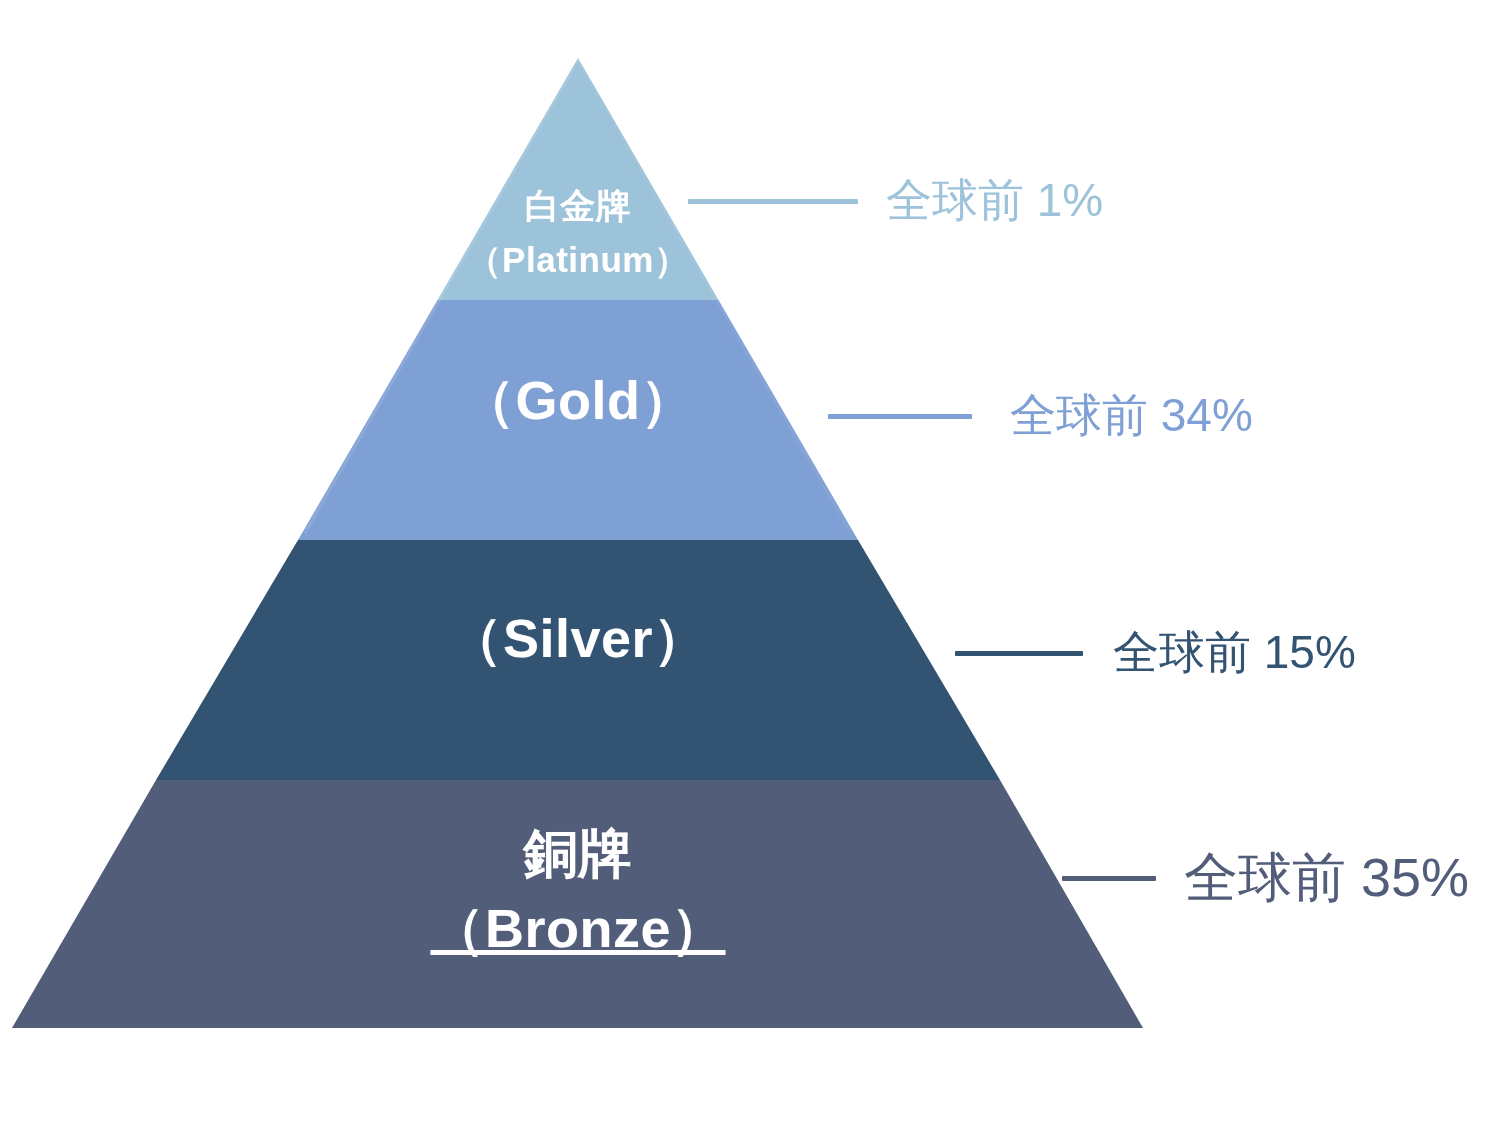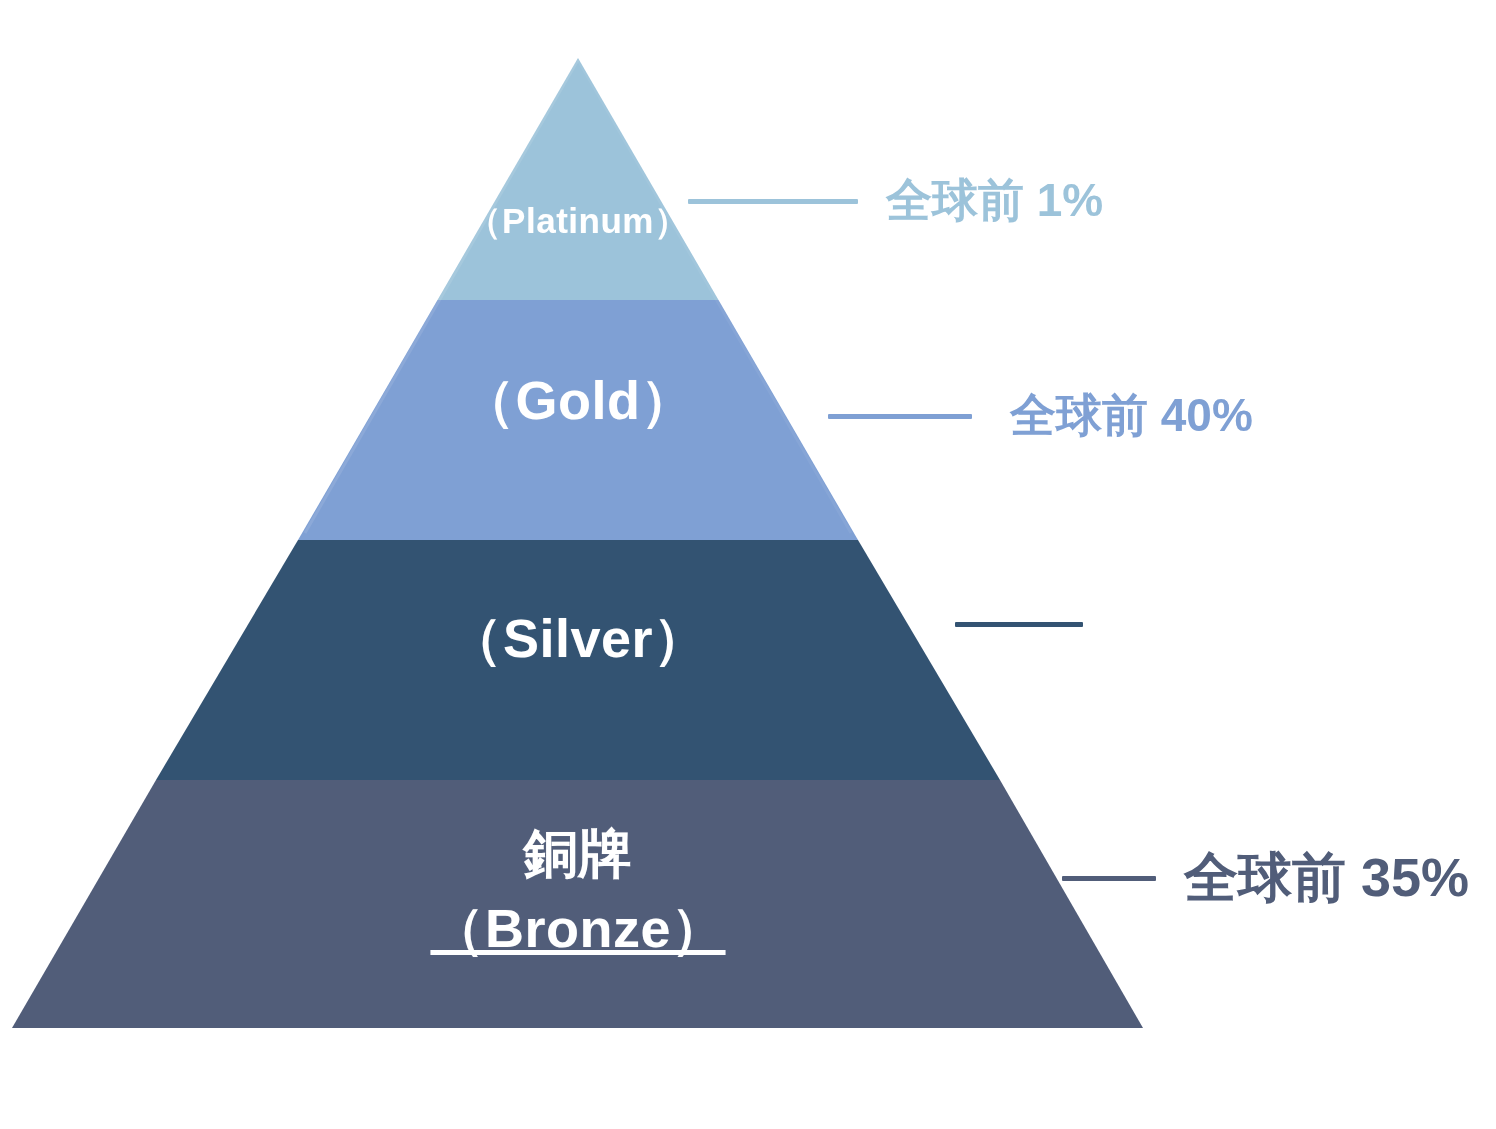--- a/index.html
+++ b/index.html
@@ -73,21 +73,21 @@
     width: 410px;
     font-size: 54px;
   }
   #label-bronze .en { font-size: 54px; text-decoration: underline; }
 
   .callout {
     position: absolute;
     display: flex;
     align-items: center;
     white-space: nowrap;
-    font-weight: bold;
+    font-weight: normal;
   }
   .callout .rule {
     display: inline-block;
     height: 5px;
     border-radius: 1px;
   }
   .callout .txt {
     display: inline-block;
   }
 
@@ -137,20 +137,21 @@
 
     <polygon points="298,540 858,540 1000,780 156,780" fill="#335372"></polygon>
 
     <polygon points="156,780 1000,780 1143,1028 12,1028" fill="#515D79"></polygon>
 
     <line x1="578" y1="60" x2="305" y2="533" stroke="#ffffff" stroke-opacity="0.10" stroke-width="3"></line>
     <line x1="578" y1="60" x2="851" y2="533" stroke="#ffffff" stroke-opacity="0.06" stroke-width="3"></line>
   </svg>
 
   <div class="tier-label" id="label-platinum">
+    <span class="cn">白金牌</span>
     <span class="en">（Platinum）</span>
   </div>
 
   <div class="tier-label" id="label-gold">
     <span class="en">（Gold）</span>
   </div>
 
   <div class="tier-label" id="label-silver">
     <span class="en">（Silver）</span>
   </div>
@@ -160,25 +161,26 @@
     <span class="en">（Bronze）</span>
   </div>
 
   <div class="callout" id="callout-platinum" style="color: rgb(156, 195, 218);">
     <span class="rule" style="background: rgb(156, 195, 218);"></span>
     <span class="txt">全球前 1%</span>
   </div>
 
   <div class="callout" id="callout-gold" style="color: rgb(127, 160, 212);">
     <span class="rule" style="background: rgb(127, 160, 212);"></span>
-    <span class="txt">全球前 40%</span>
+    <span class="txt">全球前 34%</span>
   </div>
 
   <div class="callout" id="callout-silver" style="color: rgb(51, 83, 114);">
     <span class="rule" style="background: rgb(51, 83, 114);"></span>
+    <span class="txt">全球前 15%</span>
   </div>
 
   <div class="callout" id="callout-bronze" style="color: rgb(81, 93, 121);">
     <span class="rule" style="background: rgb(81, 93, 121);"></span>
     <span class="txt">全球前 35%</span>
   </div>
 
 </div>
 
 </body></html>

